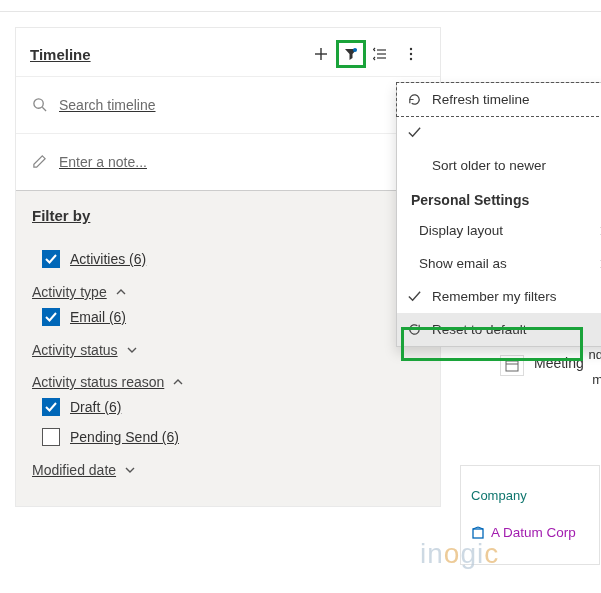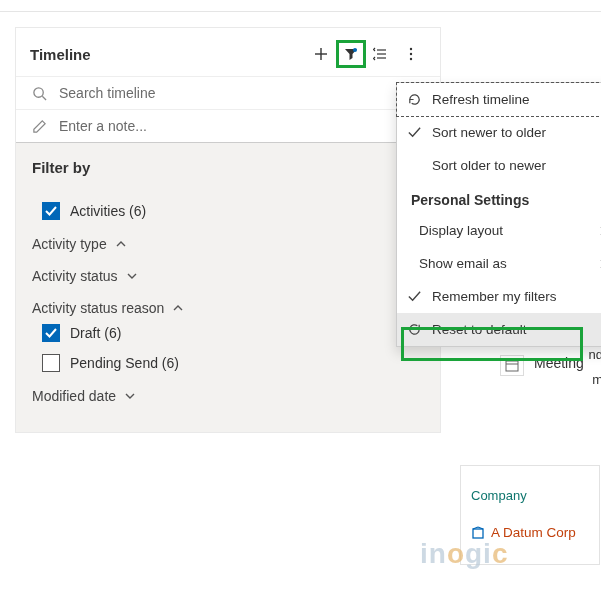--- a/index.html
+++ b/index.html
@@ -17,20 +17,21 @@
   .topbar {
     height:12px;
     border-bottom:1px solid #e5e5e5;
     margin-bottom:15px;
   }
   .layout {
     display:flex;
     gap:12px;
     padding:0 0 0 15px;
     align-items:flex-start;
+    text-decoration:underline;
   }
   
   .card {
     width:430px;
     border:1px solid #e9e9e9;
     background:#fff;
   }
   .card-header {
     display:flex;
     align-items:center;
@@ -40,22 +41,22 @@
   .card-title { font-weight:600; font-size:15px; }
   .card-actions { display:flex; align-items:center; gap:0; }
   .icon-btn {
     width:30px; height:28px;
     display:flex; align-items:center; justify-content:center;
     cursor:pointer;
   }
   .icon-btn svg { width:16px; height:16px; }
   .hl-green { border:3px solid #1aa33a; }
   .search-row, .note-row {
-    display:flex; align-items:center;
-    padding:8px 16px;
+    display:flex; align-items:flex-start;
+    padding:20px 16px;
     border-top:1px solid #eee;
     color:#6b6b6b;
     gap:12px;
   }
   .note-row { border-bottom:1px solid #ccc; }
   .filter-panel {
     background:#f3f2f0;
     padding:16px 16px 20px 16px;
   }
   .filter-panel-head {
@@ -140,33 +141,33 @@
   .company-card {
     position:absolute;
     top:465px; left:460px;
     width:140px;
     border:1px solid #e2e2e2;
     padding:22px 10px 24px 10px;
   }
   .company-card .lbl { color:#0f766e; font-size:13px; }
   .company-link {
     display:flex; align-items:center; gap:6px;
-    color:#c2410c; font-size:13.5px;
+    color:#a21caf; font-size:13.5px;
     padding-top:22px;
   }
   
   .watermark {
     position:absolute;
     left:420px; top:538px;
     font-size:28px;
     letter-spacing:1px;
     color:#b9c9d8;
     z-index:1;
     opacity:0.7;
-    font-weight:700;
+    font-weight:400;
   }
   .watermark .dot { color:#e6b66e; }
 </style>
 </head>
 <body>
 
 <div class="topbar"></div>
 
 <div class="layout">
 
@@ -243,20 +244,28 @@
             </svg>
         </span>
         <span>Activities (6)</span>
       </div>
 
       <div class="section-label">
         <span>Activity type</span>
         <svg class="chev" viewBox="0 0 12 12" stroke="#555" stroke-width="1.4" fill="none">
             <polyline points="2,8 6,4 10,8"></polyline>
           </svg>
+      </div>
+      <div class="checkrow">
+        <span class="cb checked">
+          <svg viewBox="0 0 14 14" stroke-width="2" fill="none">
+              <polyline points="2,7 5.5,10.5 12,3"></polyline>
+            </svg>
+        </span>
+        <span>Email (6)</span>
       </div>
 
       <div class="section-label">
         <span>Activity status</span>
         <svg class="chev" viewBox="0 0 12 12" stroke="#555" stroke-width="1.4" fill="none">
             <polyline points="2,4 6,8 10,4"></polyline>
           </svg>
       </div>
 
       <div class="section-label">
@@ -325,21 +334,20 @@
         </svg>
     </span>
     <span>Refresh timeline</span>
   </div>
   <div class="menu-item">
     <span class="menu-icon">
       <svg viewBox="0 0 16 16" stroke="#444" stroke-width="1.5" fill="none">
           <polyline points="2,8 6,12 14,3"></polyline>
         </svg>
     </span>
-    <span>Sort newer to older</span>
   </div>
   <div class="menu-item">
     <span class="menu-icon"></span>
     <span>Sort older to newer</span>
   </div>
   <div class="menu-heading">Personal Settings</div>
   <div class="menu-item menu-sub">
     <span>Display layout</span>
     <svg class="arrow-right" viewBox="0 0 10 10" fill="none" stroke-width="1.3">
         <polyline points="3,1 7,5 3,9"></polyline>

